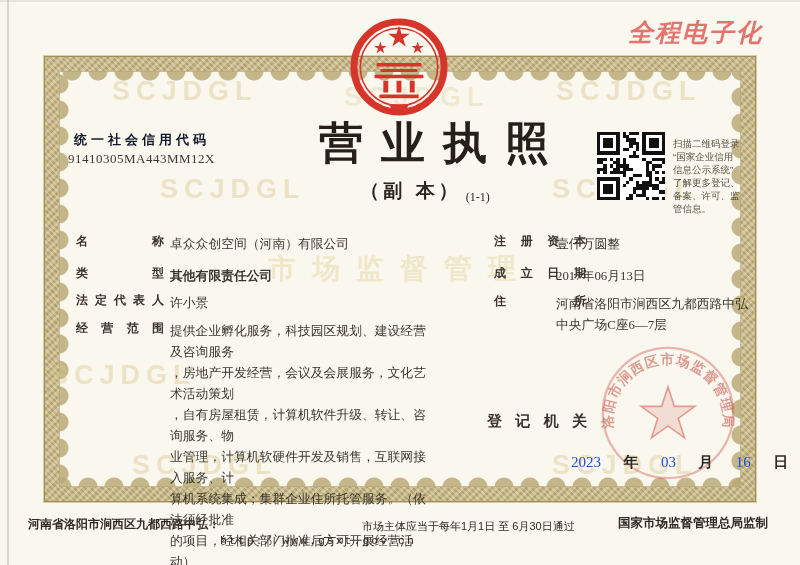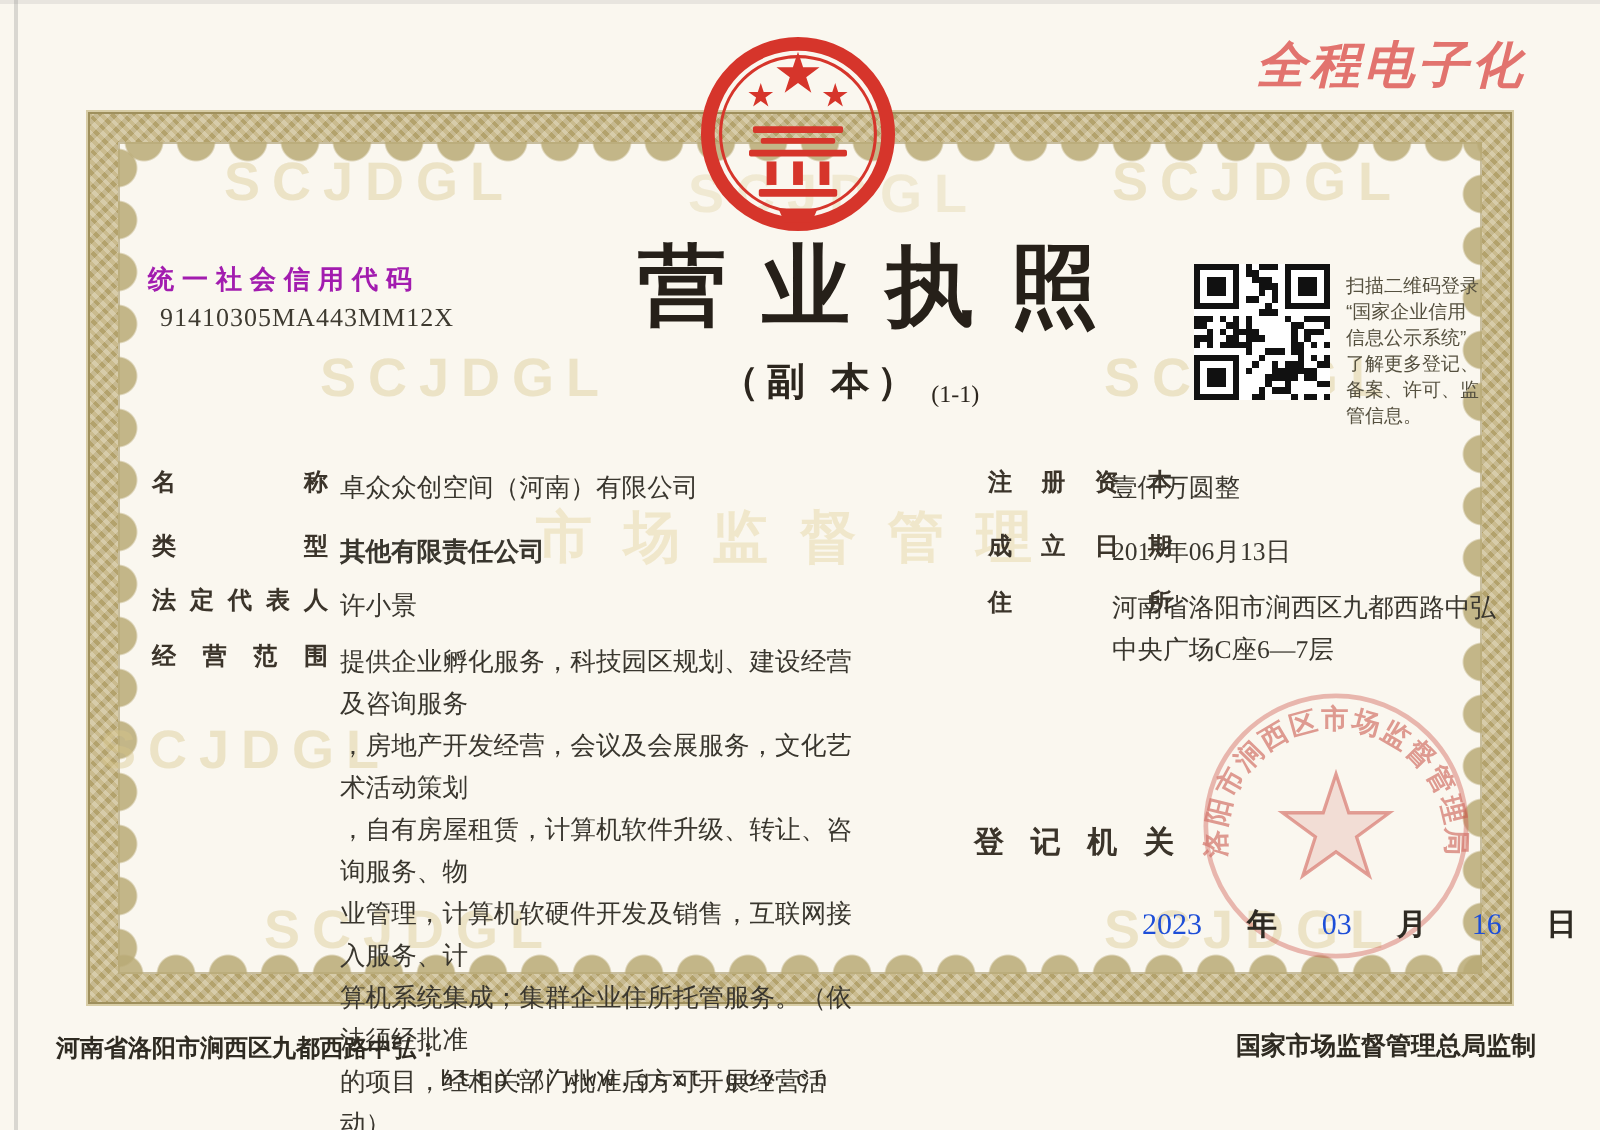--- a/index.html
+++ b/index.html
@@ -45,22 +45,22 @@
   .wm-cjk{position:absolute;left:268px;top:250px;font-size:28px;font-weight:bold;
       letter-spacing:16px;color:rgba(219,195,120,.30);
       font-family:"Liberation Serif", serif;pointer-events:none;white-space:nowrap;}
 
   
   .ep-script{position:absolute;left:628px;top:16px;font-size:25px;color:#e2736e;
       font-family:"Liberation Serif", serif;font-style:italic;letter-spacing:2px;font-weight:bold;}
   .emblem{position:absolute;left:350px;top:14px;width:98px;height:106px;}
 
   .credit-label{position:absolute;left:74px;top:131px;font-size:13px;font-weight:bold;
-      letter-spacing:4px;color:#a21caf;text-align:right;}
-  .credit-code{position:absolute;left:80px;top:151px;font-size:13px;
+      letter-spacing:4px;color:#0f172a;text-align:right;}
+  .credit-code{position:absolute;left:68px;top:151px;font-size:13px;
       font-family:"Liberation Serif", serif;color:#3e3a30;letter-spacing:.5px;}
 
   .doc-title{position:absolute;left:280px;top:114px;width:290px;text-align:center;
       font-size:44px;font-weight:bold;color:#262019;letter-spacing:18px;padding-left:18px;
       font-family:"Liberation Sans", sans-serif;white-space:nowrap;}
   .doc-sub{position:absolute;left:300px;top:178px;width:250px;text-align:center;white-space:nowrap;}
   .doc-sub .sub-main{font-size:19px;font-weight:bold;color:#2c261e;letter-spacing:4px;margin-top:36px;}
   .doc-sub .sub-copy{font-size:12px;color:#2c261e;position:relative;top:4px;margin-left:4px;
       font-family:"Liberation Serif", serif;}
 
@@ -341,14 +341,15 @@
   <span class="date-cjk">年</span>
   <span class="date-num">03</span>
   <span class="date-cjk">月</span>
   <span class="date-num">16</span>
   <span class="date-cjk">日</span>
 </div>
 
 <div class="foot-left-label">河南省洛阳市涧西区九都西路中弘：</div>
 <div class="foot-left-url">http://www.gsxt.gov.cn</div>
 <div class="foot-mid">
+  <div>市场主体应当于每年1月1日 至 6月30日通过</div>
 </div>
 <div class="foot-right">国家市场监督管理总局监制</div>
 
 </body></html>

